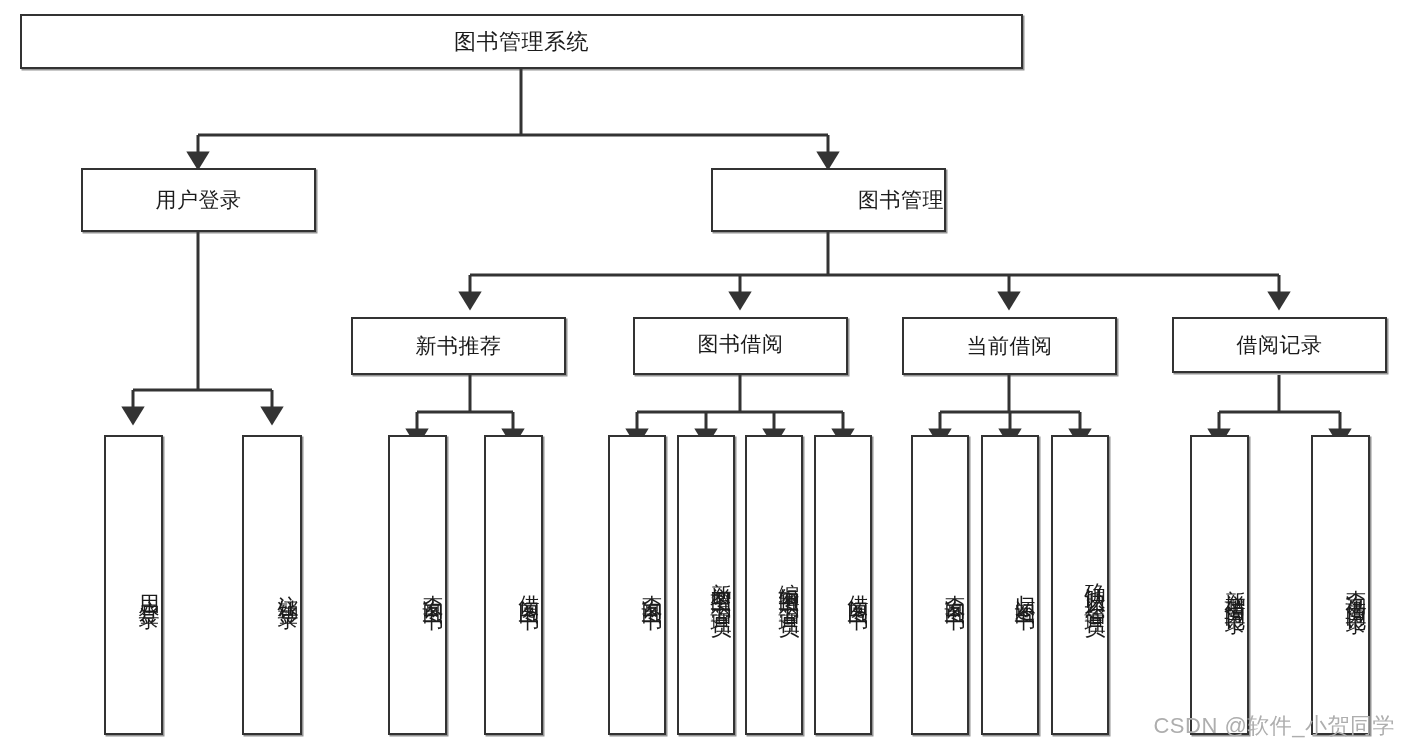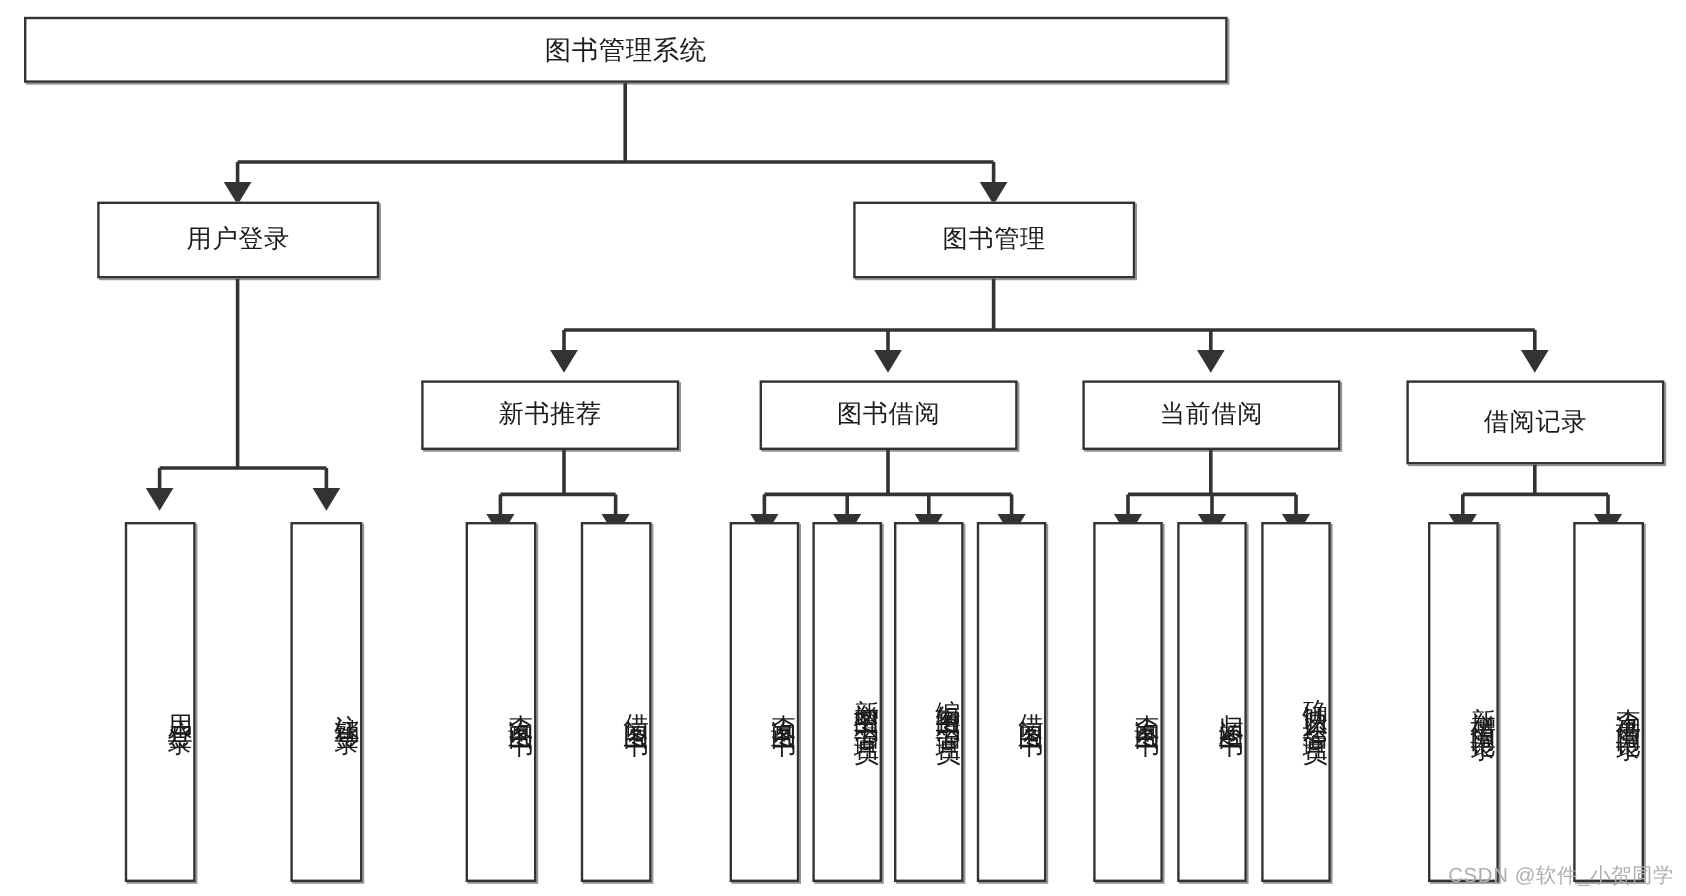--- a/index.html
+++ b/index.html
@@ -58,21 +58,21 @@
     word-break: break-all;
     text-align: left;
   }
   .node-v > span {
     display: block;
   }
   #watermark {
     position: absolute;
     right: 10px;
     bottom: 6px;
-    font-size: 17px;
+    font-size: 22px;
     color: #aeaeae;
     letter-spacing: 0.5px;
     white-space: nowrap;
   }
 </style>
 </head>
 <body>
 
 <div id="diagram-root">
 
@@ -119,34 +119,34 @@
       </g>
   </svg>
 
   <div class="node node-h node-title" id="node-root" style="left: 20px; top: 14px; width: 1003px; height: 55px;">
     <span>图书管理系统</span>
   </div>
 
   <div class="node node-h" id="node-l2-0" style="left: 81px; top: 168px; width: 235px; height: 64px;">
     <span>用户登录</span>
   </div>
-  <div class="node node-h" id="node-l2-1" style="left: 711px; top: 168px; width: 235px; height: 64px;">
+  <div class="node node-h" id="node-l2-1" style="left: 711px; top: 168px; width: 235px; height: 64px; justify-content: flex-end;">
     <span>图书管理</span>
   </div>
 
   <div class="node node-h" id="node-l3-0" style="left: 351px; top: 317px; width: 215px; height: 58px;">
     <span>新书推荐</span>
   </div>
-  <div class="node node-h" id="node-l3-1" style="left: 633px; top: 317px; width: 215px; height: 58px;">
+  <div class="node node-h" id="node-l3-1" style="left: 633px; top: 317px; width: 215px; height: 58px; font-family: Liberation Mono, monospace;">
     <span>图书借阅</span>
   </div>
   <div class="node node-h" id="node-l3-2" style="left: 902px; top: 317px; width: 215px; height: 58px; align-items: center;">
     <span>当前借阅</span>
   </div>
-  <div class="node node-h" id="node-l3-3" style="left: 1172px; top: 317px; width: 215px; height: 70px;">
+  <div class="node node-h" id="node-l3-3" style="left: 1172px; top: 317px; width: 215px; height: 56px;">
     <span>借阅记录</span>
   </div>
 
   <div class="node node-v" id="node-leaf-0" style="left: 104px; top: 435px; width: 59px; height: 300px;">
     <span>用户登录</span>
   </div>
   <div class="node node-v" id="node-leaf-1" style="left: 242px; top: 435px; width: 60px; height: 300px;">
     <span>注销登录</span>
   </div>
   <div class="node node-v" id="node-leaf-2" style="left: 388px; top: 435px; width: 59px; height: 300px;">

